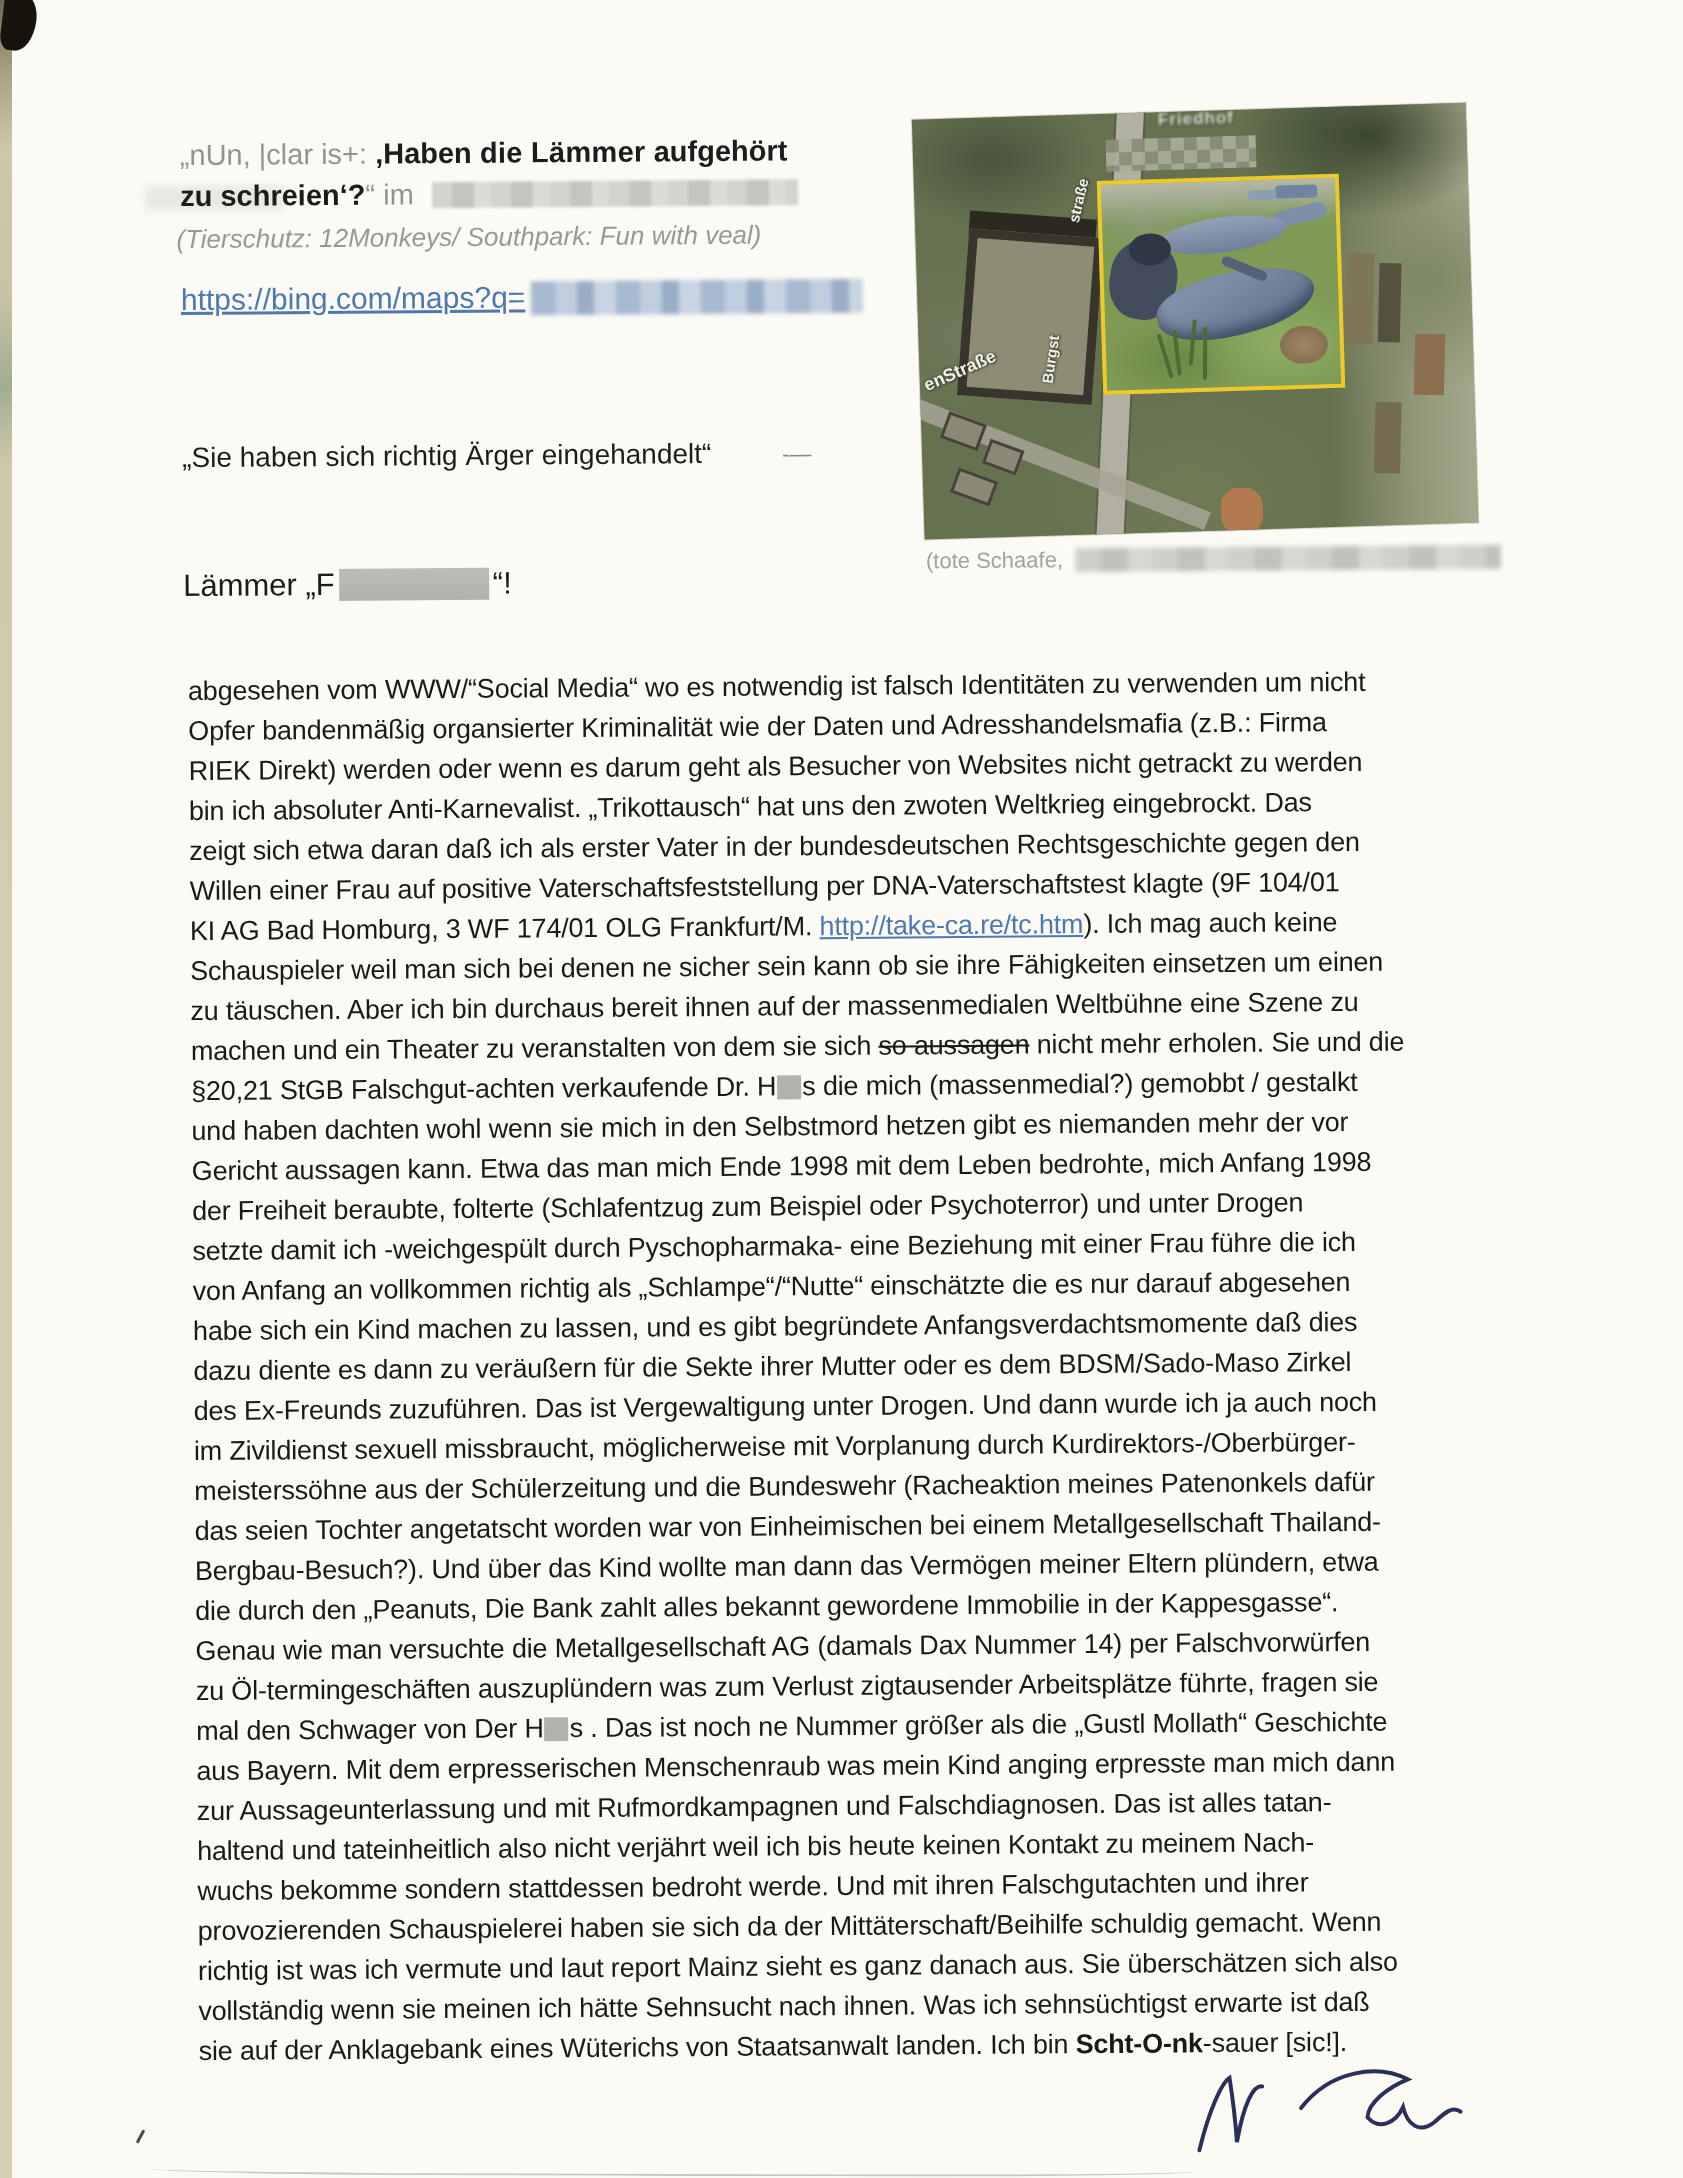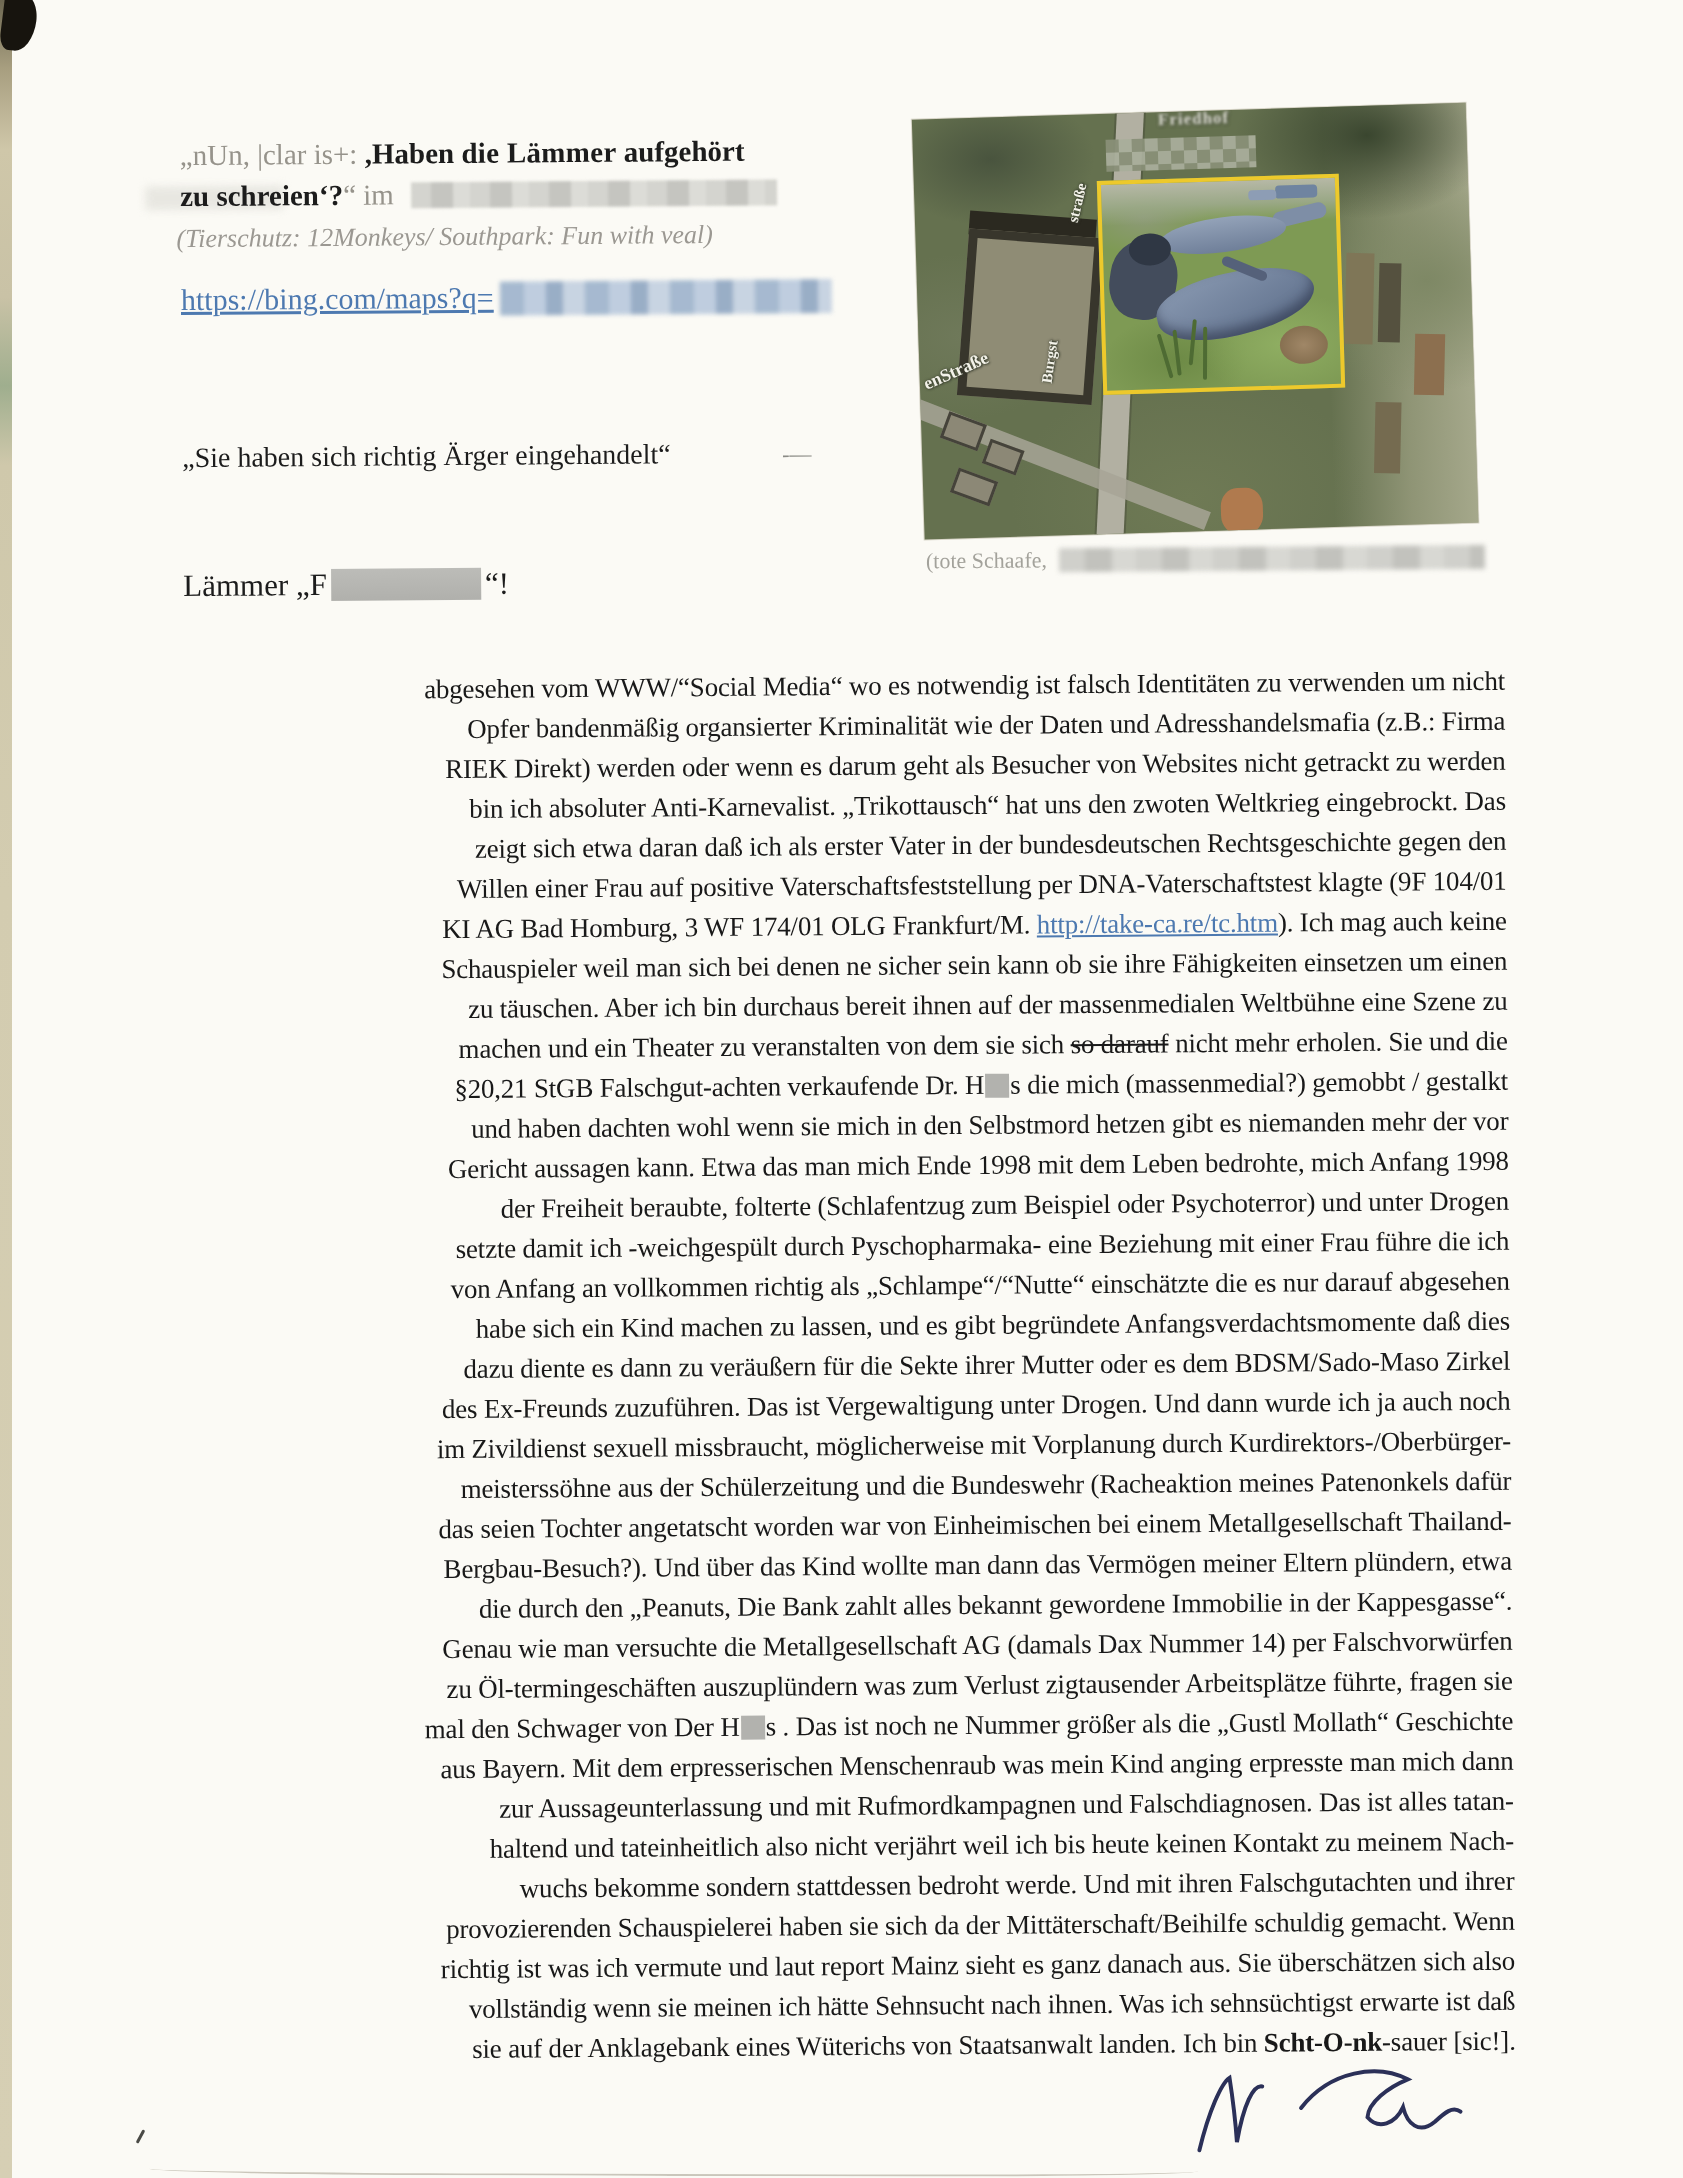--- a/index.html
+++ b/index.html
@@ -1,17 +1,17 @@
 <!DOCTYPE html>
 <html><head>
 <meta charset="utf-8">
 <style>
   html,body{margin:0;padding:0;}
   .page{position:relative;width:1683px;height:2178px;background:#fbfaf5;overflow:hidden;
-        font-family:Liberation Serif, serif;color:#1c1c1c;text-align:right;}
+        font-family:Liberation Sans, sans-serif;color:#1c1c1c;}
   
   .scan-strip{position:absolute;left:0;top:0;width:12px;height:2178px;
     background:linear-gradient(180deg,#6e6852 0px,#a89f80 69px,#cfc7a9 149px,#c9c2a6 297px,#9fae8e 386px,#cfc8ab 465px,#d3ccb0 891px,#d6cfb4 2178px);}
   .corner-blob{position:absolute;left:2px;top:-6px;width:34px;height:57px;background:#17140e;
     border-radius:0 55% 70% 35%;transform:rotate(7deg);}
   .bottom-scan-line{position:absolute;left:149px;top:2164px;width:1049px;height:10px;
     border-bottom:2px solid #c2beb1;border-radius:50%/9px;opacity:.85;transform:rotate(.15deg);}
   .bottom-tick{position:absolute;left:139px;top:2129px;width:3px;height:15px;background:#4a4a46;
     transform:rotate(28deg);border-radius:2px;}
   #content{position:absolute;left:0;top:0;width:1683px;height:2178px;transform:rotate(-0.45deg);transform-origin:198px 693px;}
@@ -182,21 +182,21 @@
     <div class="body-text">
         <div class="bline"><span>abgesehen vom WWW/“Social Media“ wo es notwendig ist falsch Identitäten zu verwenden um nicht</span></div>
         <div class="bline"><span>Opfer bandenmäßig organsierter Kriminalität wie der Daten und Adresshandelsmafia (z.B.: Firma</span></div>
         <div class="bline"><span>RIEK Direkt) werden oder wenn es darum geht als Besucher von Websites nicht getrackt zu werden</span></div>
         <div class="bline"><span>bin ich absoluter Anti-Karnevalist. „Trikottausch“ hat uns den zwoten Weltkrieg eingebrockt. Das</span></div>
         <div class="bline"><span>zeigt sich etwa daran daß ich als erster Vater in der bundesdeutschen Rechtsgeschichte gegen den</span></div>
         <div class="bline"><span>Willen einer Frau auf positive Vaterschaftsfeststellung per DNA-Vaterschaftstest klagte (9F 104/01</span></div>
         <div class="bline"><span>KI AG Bad Homburg, 3 WF 174/01 OLG Frankfurt/M. </span><a class="doc-link" href="#">http://take-ca.re/tc.htm</a><span>). Ich mag auch keine</span></div>
         <div class="bline"><span>Schauspieler weil man sich bei denen ne sicher sein kann ob sie ihre Fähigkeiten einsetzen um einen</span></div>
         <div class="bline"><span>zu täuschen. Aber ich bin durchaus bereit ihnen auf der massenmedialen Weltbühne eine Szene zu</span></div>
-        <div class="bline"><span>machen und ein Theater zu veranstalten von dem sie sich </span><span class="strike">so darauf</span><span> nicht mehr erholen. Sie und die</span></div>
+        <div class="bline"><span>machen und ein Theater zu veranstalten von dem sie sich </span><span class="strike">so aussagen</span><span> nicht mehr erholen. Sie und die</span></div>
         <div class="bline"><span>§20,21 StGB Falschgut-achten verkaufende Dr. H</span><span class="redact-sm"></span><span>s die mich (massenmedial?) gemobbt / gestalkt</span></div>
         <div class="bline"><span>und haben dachten wohl  wenn sie mich in den Selbstmord hetzen gibt es niemanden mehr der vor</span></div>
         <div class="bline"><span>Gericht aussagen kann. Etwa das man mich Ende 1998 mit dem Leben bedrohte, mich Anfang 1998</span></div>
         <div class="bline"><span>der Freiheit beraubte, folterte (Schlafentzug zum Beispiel oder Psychoterror)  und unter Drogen</span></div>
         <div class="bline"><span>setzte damit ich -weichgespült durch Pyschopharmaka- eine Beziehung mit einer Frau führe die ich</span></div>
         <div class="bline"><span>von Anfang an vollkommen richtig als „Schlampe“/“Nutte“ einschätzte die es nur darauf abgesehen</span></div>
         <div class="bline"><span>habe sich ein Kind machen zu lassen, und es gibt begründete Anfangsverdachtsmomente daß dies</span></div>
         <div class="bline"><span>dazu diente es dann zu veräußern für die Sekte ihrer Mutter oder es dem BDSM/Sado-Maso Zirkel</span></div>
         <div class="bline"><span>des Ex-Freunds zuzuführen. Das ist Vergewaltigung unter Drogen. Und dann wurde ich ja auch noch</span></div>
         <div class="bline"><span>im Zivildienst sexuell missbraucht, möglicherweise mit Vorplanung durch Kurdirektors-/Oberbürger-</span></div>

